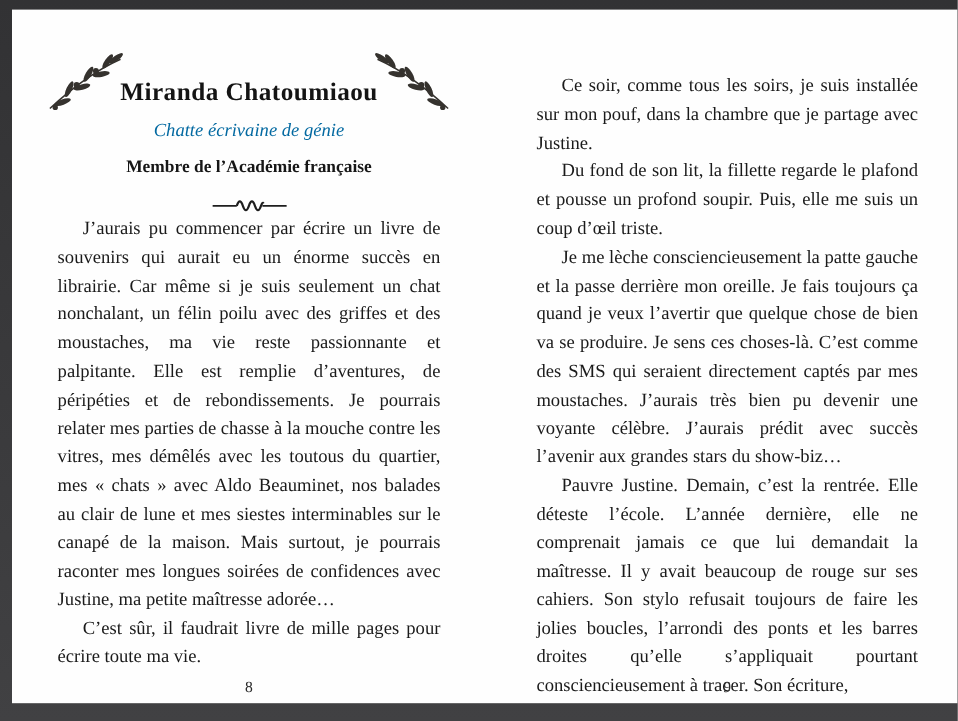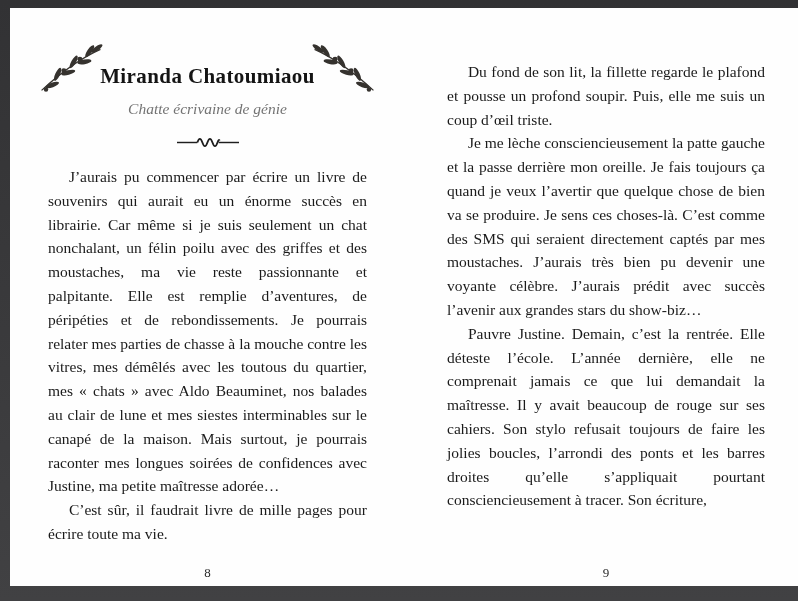--- a/index.html
+++ b/index.html
@@ -48,21 +48,21 @@
     margin: 0;
     font-size: 21px;
     font-weight: 700;
     letter-spacing: 0.4px;
     color: #141414;
   }
   .chapter-subtitle {
     margin-top: 11px;
     font-style: italic;
     font-size: 15.5px;
-    color: #737373;
+    color: #0369a1;
   }
   .chapter-affiliation {
     margin-top: 13px;
     font-weight: 700;
     font-size: 14.5px;
     color: #161616;
   }
   .branch {
     position: absolute;
     width: 66px;
@@ -76,21 +76,21 @@
     text-align: center;
     height: 14px;
   }
   .divider svg { width: 62px; height: 13px; }
 
   .page-body {
     font-size: 15.5px;
     line-height: 23.8px;
     color: #1a1a1a;
   }
-  .page-left .page-body { margin-top: 16px; }
+  .page-left .page-body { }
   .page-body p {
     margin: 0;
     text-indent: 1.35em;
     text-align: justify;
     hyphens: auto;
     -webkit-hyphens: auto;
   }
   .folio {
     position: absolute;
     bottom: 5px;
@@ -139,20 +139,21 @@
             <ellipse cx="22" cy="36" rx="8" ry="2.6" transform="rotate(-65 22 36)"></ellipse>
             <ellipse cx="16" cy="48" rx="8" ry="2.6" transform="rotate(-20 16 48)"></ellipse>
             <circle cx="47" cy="19" r="2.8"></circle>
             <circle cx="29" cy="32" r="2.8"></circle>
             <circle cx="9" cy="53" r="2.5"></circle>
           </g>
         </svg>
 
         <h1 class="chapter-title">Miranda Chatoumiaou</h1>
         <div class="chapter-subtitle">Chatte écrivaine de génie</div>
+        <div class="chapter-affiliation">Membre de l’Académie française</div>
 
         <div class="divider">
           <svg viewBox="0 0 64 13" aria-hidden="true">
             <line x1="0" y1="6.5" x2="21" y2="6.5" stroke="#1e1e1e" stroke-width="1.5"></line>
             <path d="M21 6.5 q 2.6 -7.5 5.2 0 q 2.6 7.5 5.2 0 q 2.6 -7.5 5.2 0 q 2.6 7.5 5.2 0 q 1.3 -3.7 2.2 -2" fill="none" stroke="#1e1e1e" stroke-width="1.9"></path>
             <line x1="43" y1="6.5" x2="64" y2="6.5" stroke="#1e1e1e" stroke-width="1.5"></line>
           </svg>
         </div>
       </header>
 
@@ -161,20 +162,21 @@
           <p lang="fr">C’est sûr, il faudrait livre de mille pages pour écrire toute ma vie.</p>
         </div>
     </div>
 
     <div class="folio folio-left">8</div>
   </section>
 
   <section class="page page-right">
     <div class="right-inner">
       <div class="page-body">
+          <p lang="fr">Ce soir, comme tous les soirs, je suis installée sur mon pouf, dans la chambre que je partage avec Justine.</p>
           <p lang="fr">Du fond de son lit, la fillette regarde le plafond et pousse un profond soupir. Puis, elle me suis un coup d’œil triste.</p>
           <p lang="fr">Je me lèche consciencieusement la patte gauche et la passe derrière mon oreille. Je fais toujours ça quand je veux l’avertir que quelque chose de bien va se produire. Je sens ces choses-là. C’est comme des SMS qui seraient directement captés par mes moustaches. J’aurais très bien pu devenir une voyante célèbre. J’aurais prédit avec succès l’avenir aux grandes stars du show-biz…</p>
           <p lang="fr">Pauvre Justine. Demain, c’est la rentrée. Elle déteste l’école. L’année dernière, elle ne comprenait jamais ce que lui demandait la maîtresse. Il y avait beaucoup de rouge sur ses cahiers. Son stylo refusait toujours de faire les jolies boucles, l’arrondi des ponts et les barres droites qu’elle s’appliquait pourtant consciencieusement à tracer. Son écriture,</p>
         </div>
     </div>
 
     <div class="folio folio-right">9</div>
   </section>
 
 </div>

